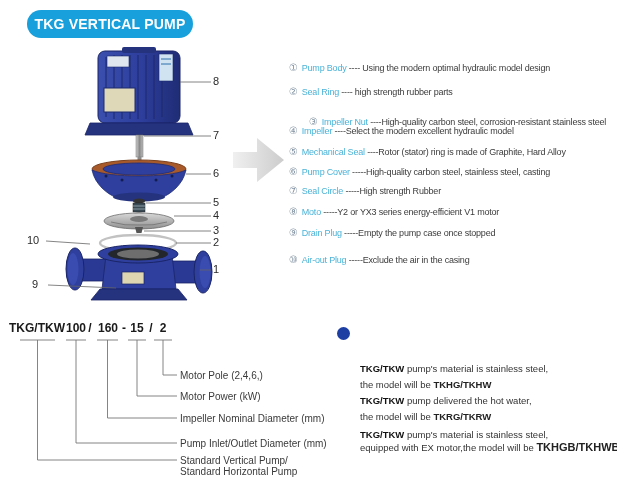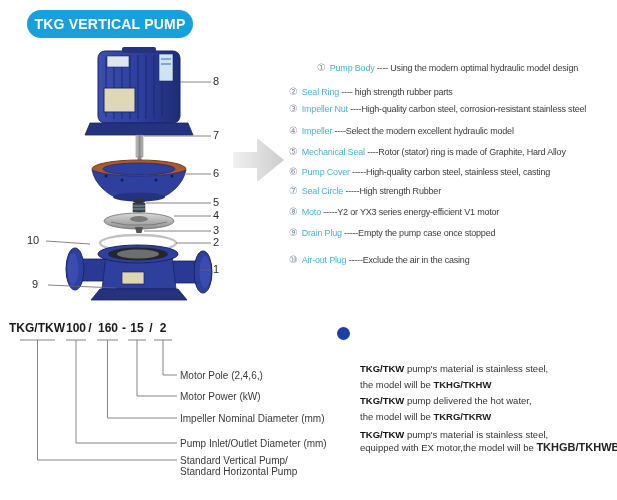--- a/index.html
+++ b/index.html
@@ -186,27 +186,27 @@
   <svg id="arrow-svg" viewBox="0 0 52 46">
     <defs>
       <linearGradient id="arrowGrad" x1="0" y1="0" x2="1" y2="0">
         <stop offset="0" stop-color="#f0f0f0"></stop>
           <stop offset="1" stop-color="#cccccc"></stop>
       </linearGradient>
     </defs>
     <polygon points="0,15 24,15 24,1 51,23 24,45 24,31 0,31" fill="url(#arrowGrad)"></polygon>
   </svg>
 
-  <div class="part-item" style="top:62px;margin-left:28px;">
+  <div class="part-item" style="top:62px;">
     <span class="pnum">①</span><span class="pname">Pump Body</span> <span class="pdesc">---- Using the modern optimal hydraulic model design</span>
   </div>
   <div class="part-item" style="top:86px;">
     <span class="pnum">②</span><span class="pname">Seal Ring</span> <span class="pdesc">---- high strength rubber parts</span>
   </div>
-  <div class="part-item" style="top:103px;">
+  <div class="part-item" style="top:116px;margin-left:20px;">
     <span class="pnum">③</span><span class="pname">Impeller Nut</span> <span class="pdesc">----High-quality carbon steel, corrosion-resistant stainless steel</span>
   </div>
   <div class="part-item" style="top:125px;">
     <span class="pnum">④</span><span class="pname">Impeller</span> <span class="pdesc">----Select the modern excellent hydraulic model</span>
   </div>
   <div class="part-item" style="top:166px;">
     <span class="pnum">⑥</span><span class="pname">Pump Cover</span> <span class="pdesc">-----High-quality carbon steel, stainless steel, casting</span>
   </div>
   <div class="part-item" style="top:146px;">
     <span class="pnum">⑤</span><span class="pname">Mechanical Seal</span> <span class="pdesc">----Rotor (stator) ring is made of Graphite, Hard Alloy</span>

